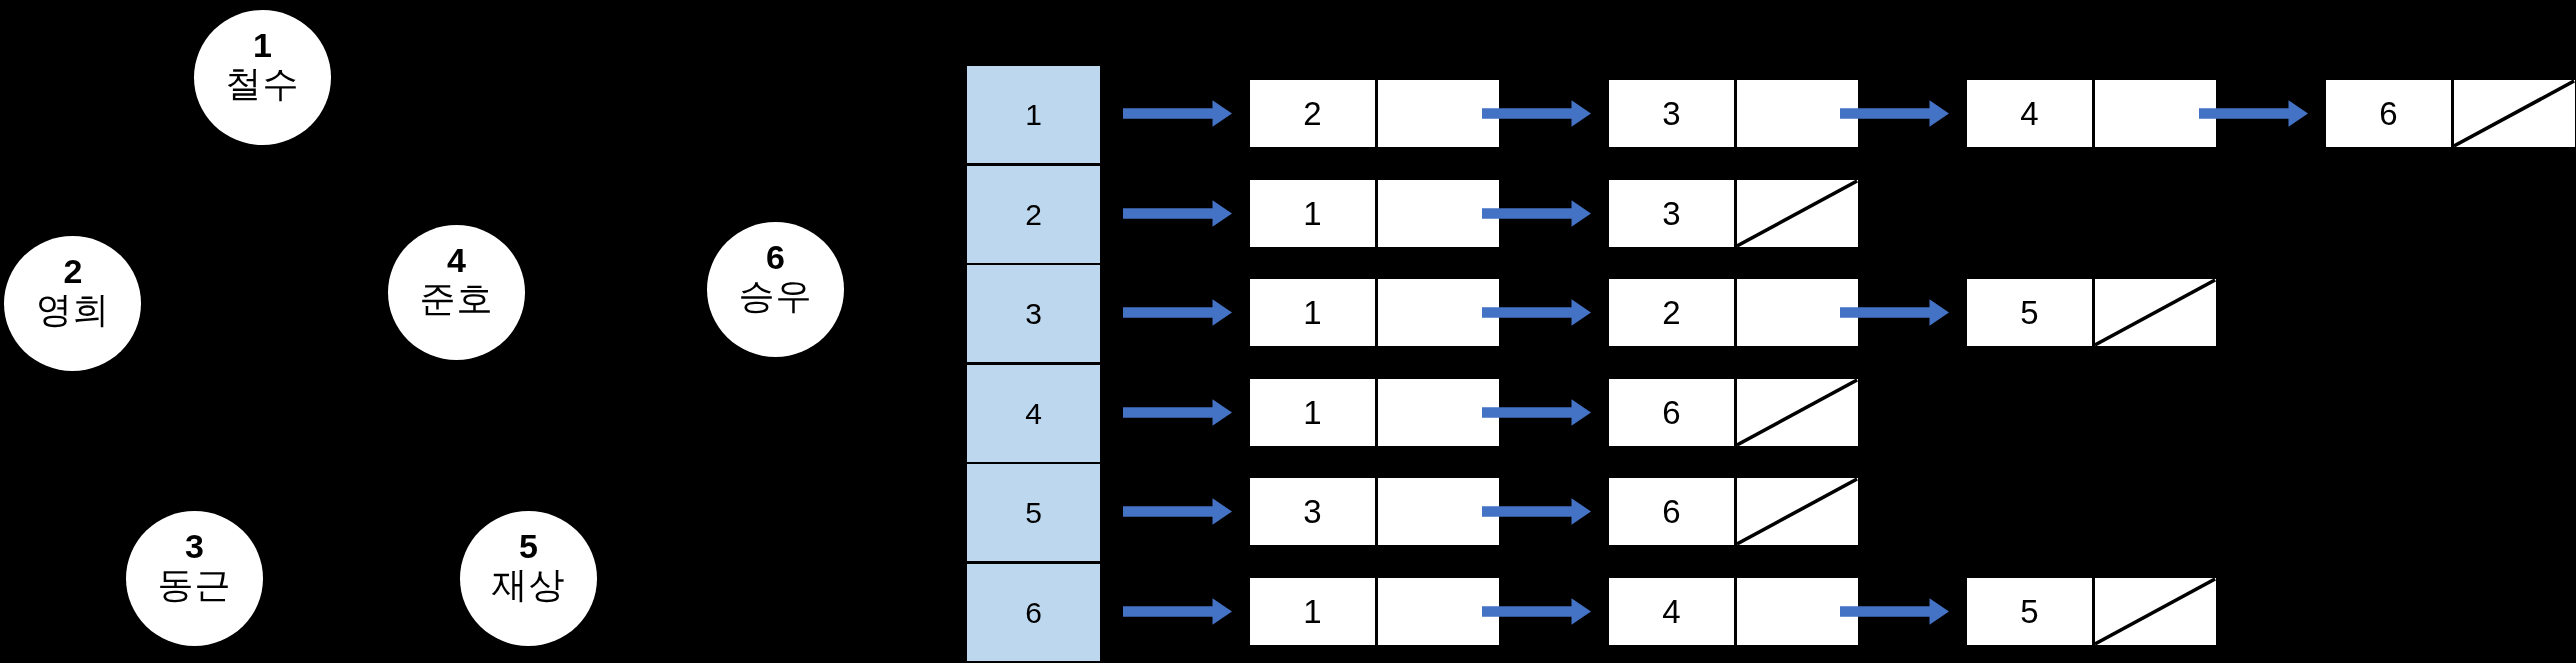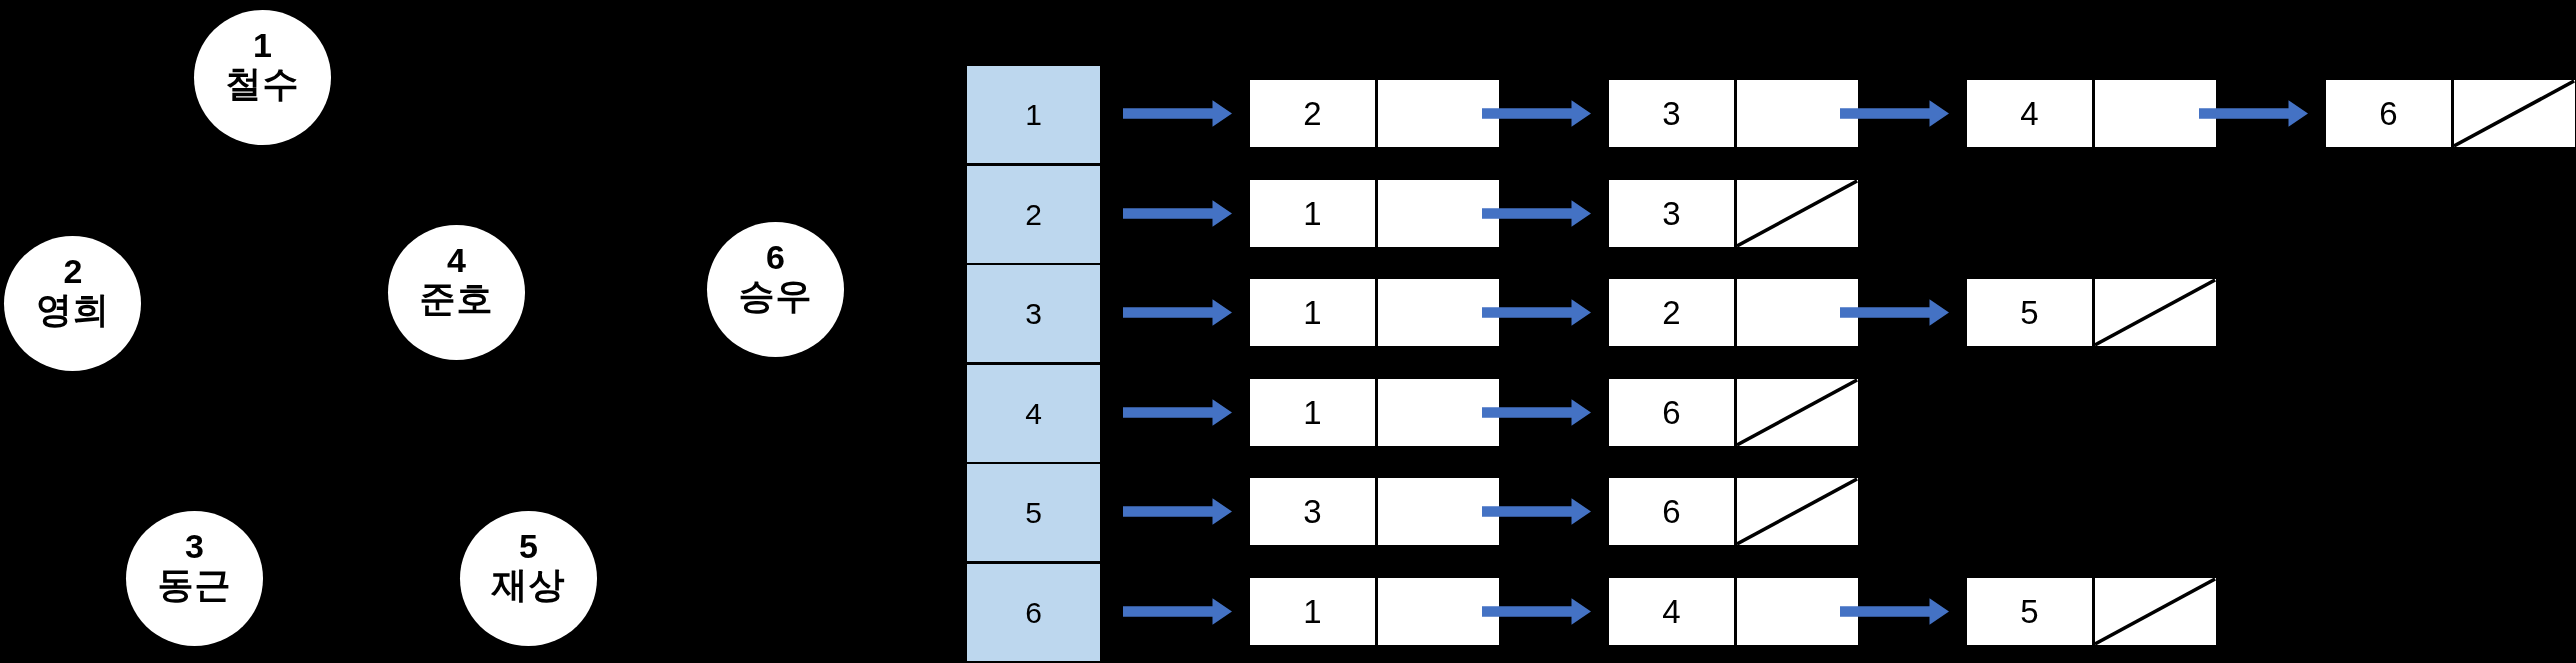--- a/index.html
+++ b/index.html
@@ -7,21 +7,21 @@
     position:relative;width:2576px;height:664px;background:#000;
     overflow:hidden;font-family:"Liberation Sans","DejaVu Sans",sans-serif;
   }
   
   .gnode{
     position:absolute;width:137px;height:135px;background:#fff;border-radius:50%;
     display:flex;align-items:center;justify-content:center;color:#000;text-align:center;
   }
   .gnode-inner{transform:translateY(-12.5px);}
   .gnode-id{font-size:34px;font-weight:700;line-height:1.12;}
-  .gnode-name{font-size:36px;font-weight:700;line-height:1.12;letter-spacing:0.9px;}
+  .gnode-name{font-size:36px;font-weight:400;line-height:1.12;letter-spacing:0.9px;}
   
   .hcell{
     position:absolute;left:965px;width:137px;height:101px;box-sizing:border-box;
     border:2.7px solid #000;display:flex;align-items:center;justify-content:center;
     font-size:30px;font-weight:400;color:#000;
   }
   .lbox{position:absolute;width:249px;height:67px;background:#fff;}
   .lval{
     position:absolute;left:0;top:0;width:125px;height:67px;
     display:flex;align-items:center;justify-content:center;

